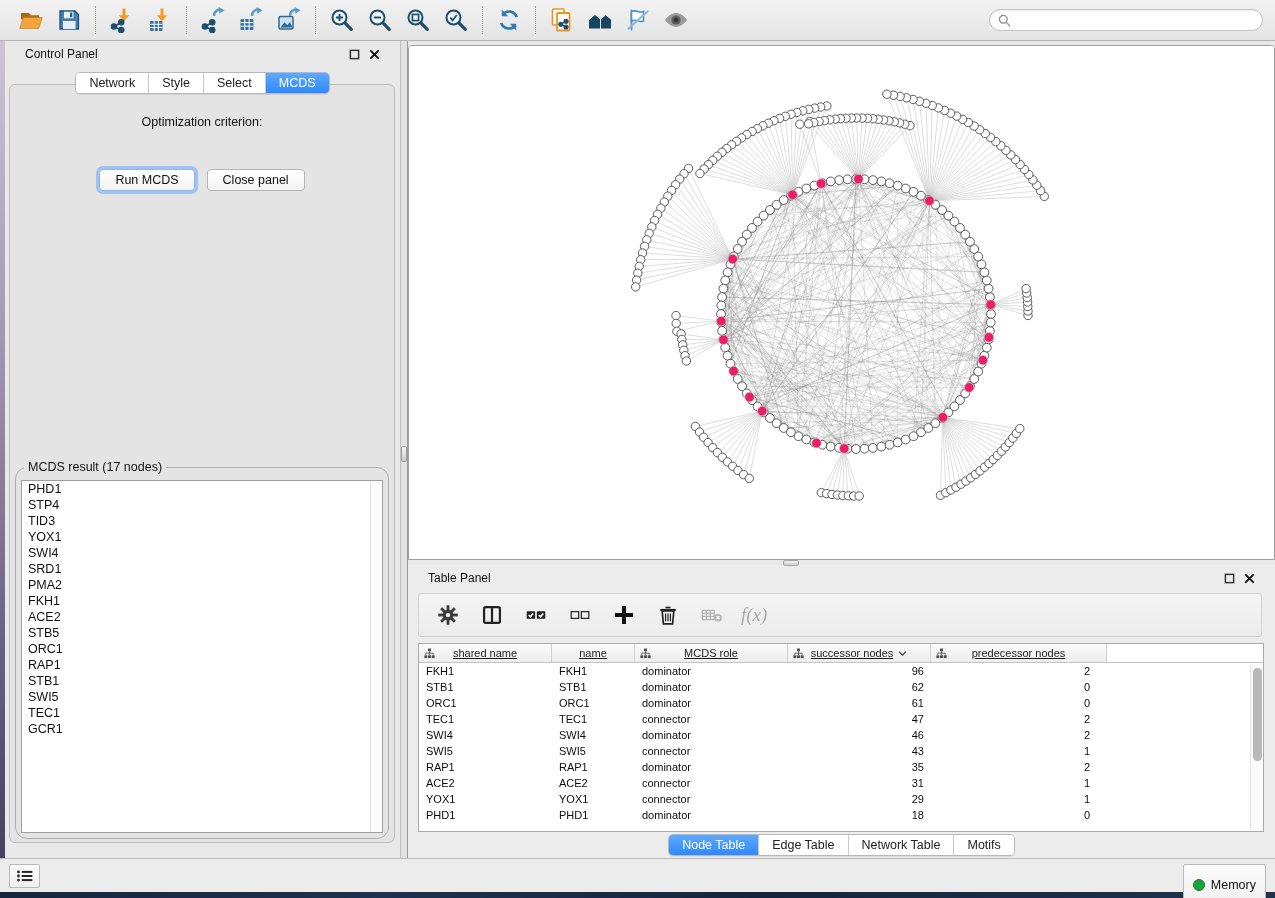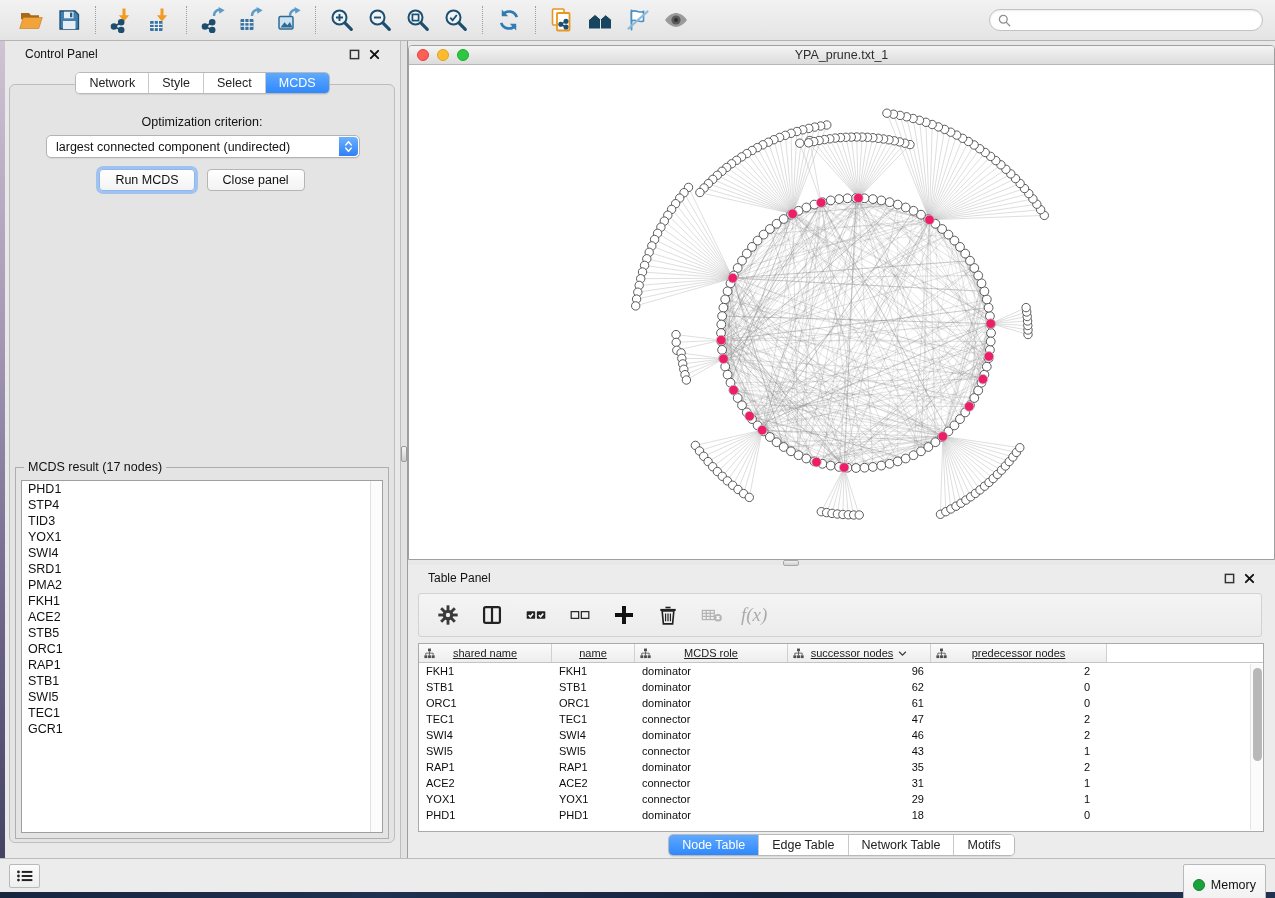--- a/index.html
+++ b/index.html
@@ -45,21 +45,21 @@
   .cp-select { position:absolute; top:50px; left:36px; width:314px; height:23px; background:#fff;
     border:1px solid #b3b3b3; border-radius:5px; display:flex; align-items:center;
     font-size:12.5px; color:#111; padding-left:9px; box-shadow:0 1px 1px rgba(0,0,0,.06); }
   .cp-select .stepper { position:absolute; right:1px; top:1px; bottom:1px; width:19px; border-radius:0 4px 4px 0;
     background:linear-gradient(#6cb0fe,#2f80f7); display:flex; align-items:center; justify-content:center; }
   .cp-buttons { position:absolute; top:84px; left:0; width:100%; display:flex; justify-content:center; gap:12px; }
   .btn { background:linear-gradient(#fff,#f3f3f3); border:1px solid #b5b5b5; border-radius:4px;
     font-size:12.5px; color:#111; padding:3px 15px; font-family:inherit; }
   .btn.focus-ring { border-color:#8ab6f2; box-shadow:0 0 0 3px rgba(105,165,245,.55); }
   .cp-fieldset { position:absolute; left:5px; top:382px; width:374px; height:372px;
-    border:1px solid #aeaeae; border-radius:0; }
+    border:1px solid #aeaeae; border-radius:12px; }
   .cp-legend { position:absolute; left:8px; top:-8px; background:#e4e4e4; padding:0 4px; font-size:12.5px; color:#111; }
   .cp-list { position:absolute; left:5px; top:12px; right:5px; bottom:5px; background:#fff;
     border:1px solid #9f9f9f; overflow:hidden; }
   .cp-list-scroll { position:absolute; right:0; top:0; bottom:0; width:12px; background:#fcfcfc; border-left:1px solid #e2e2e2; }
   .cp-list-item { font-size:12.5px; color:#111; line-height:16px; padding-left:6px; }
 
   
   .v-split { position:absolute; left:400px; top:41px; width:8px; height:817px; background:#e2e2e2;
     border-left:1px solid #bdbdbd; border-right:1px solid #9d9d9d; }
   .v-split .grab { position:absolute; left:0px; top:405px; width:6px; height:16px;
@@ -324,29 +324,20 @@
   <div class="cp-tabs" id="cp-tabs">
       <div class="seg">
         <div class="seg-item">Network</div>
         <div class="seg-item">Style</div>
         <div class="seg-item">Select</div>
         <div class="seg-item active">MCDS</div>
       </div>
     </div>
   <div class="cp-box">
     <div class="cp-opt-label">Optimization criterion:</div>
-    <div class="cp-select">
-      <span>largest connected component (undirected)</span>
-      <span class="stepper">
-        <svg viewBox="0 0 10 16" width="9" height="15">
-          <path d="M2 6.2l3-3.6 3 3.6" fill="none" stroke="#fff" stroke-width="1.7" stroke-linecap="round" stroke-linejoin="round"></path>
-          <path d="M2 9.8l3 3.6 3-3.6" fill="none" stroke="#fff" stroke-width="1.7" stroke-linecap="round" stroke-linejoin="round"></path>
-        </svg>
-      </span>
-    </div>
     <div class="cp-buttons">
       <button class="btn focus-ring">Run MCDS</button>
       <button class="btn">Close panel</button>
     </div>
     <div class="cp-fieldset">
       <span class="cp-legend">MCDS result (17 nodes)</span>
       <div class="cp-list" id="mcds-list">
         <div class="cp-list-item">PHD1</div>
           <div class="cp-list-item">STP4</div>
           <div class="cp-list-item">TID3</div>
@@ -367,28 +358,20 @@
       </div>
     </div>
   </div>
 </div>
 
 <div class="v-split">
     <div class="grab"></div>
   </div>
 
 <div class="net-win">
-  <div class="net-titlebar">
-    <div class="lights">
-      <span class="light red"></span>
-      <span class="light yellow"></span>
-      <span class="light green"></span>
-    </div>
-    <span class="net-title">YPA_prune.txt_1</span>
-  </div>
   <svg class="net-canvas" id="net-svg" viewBox="0 0 867 495">
       <g>
         <line x1="337.8" y1="347.4" x2="321.5" y2="218.3" stroke="#8f8f8f" stroke-opacity="0.28" stroke-width="0.6"></line>
         <line x1="526.4" y1="377.2" x2="374.7" y2="382.0" stroke="#8f8f8f" stroke-opacity="0.28" stroke-width="0.6"></line>
         <line x1="512.0" y1="149.7" x2="313.1" y2="284.9" stroke="#8f8f8f" stroke-opacity="0.28" stroke-width="0.6"></line>
         <line x1="430.1" y1="134.1" x2="348.6" y2="360.4" stroke="#8f8f8f" stroke-opacity="0.28" stroke-width="0.6"></line>
         <line x1="533.1" y1="372.0" x2="314.4" y2="242.7" stroke="#8f8f8f" stroke-opacity="0.28" stroke-width="0.6"></line>
         <line x1="455.5" y1="133.3" x2="545.4" y2="360.4" stroke="#8f8f8f" stroke-opacity="0.28" stroke-width="0.6"></line>
         <line x1="438.5" y1="402.7" x2="405.3" y2="139.6" stroke="#8f8f8f" stroke-opacity="0.28" stroke-width="0.6"></line>
         <line x1="496.7" y1="142.5" x2="312.0" y2="268.0" stroke="#8f8f8f" stroke-opacity="0.28" stroke-width="0.6"></line>

